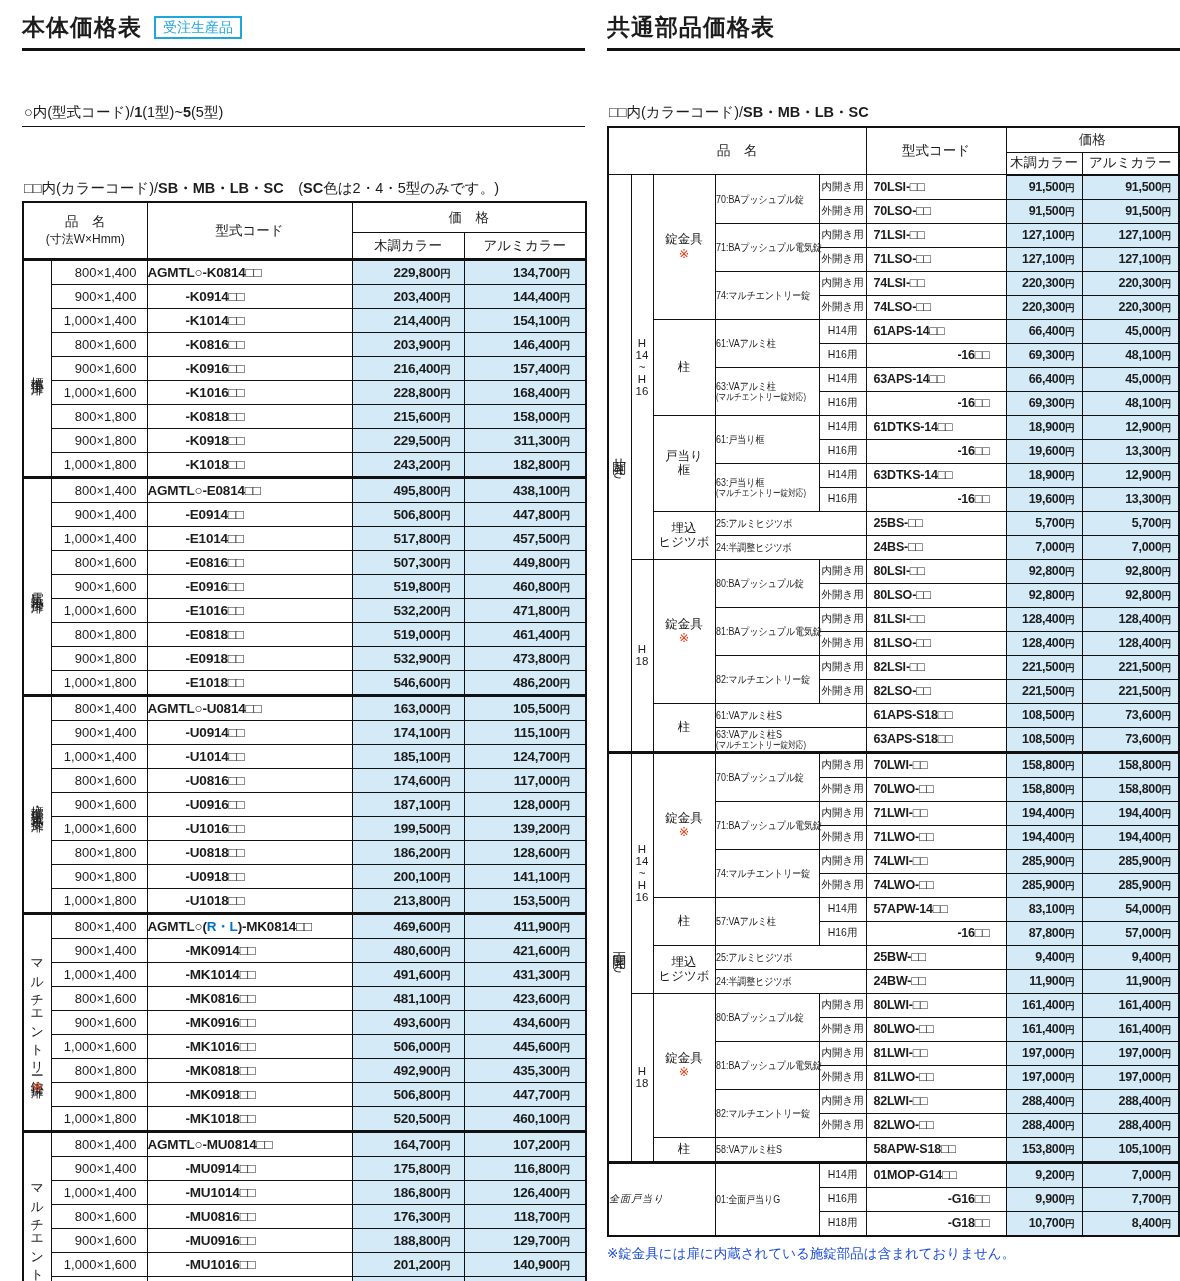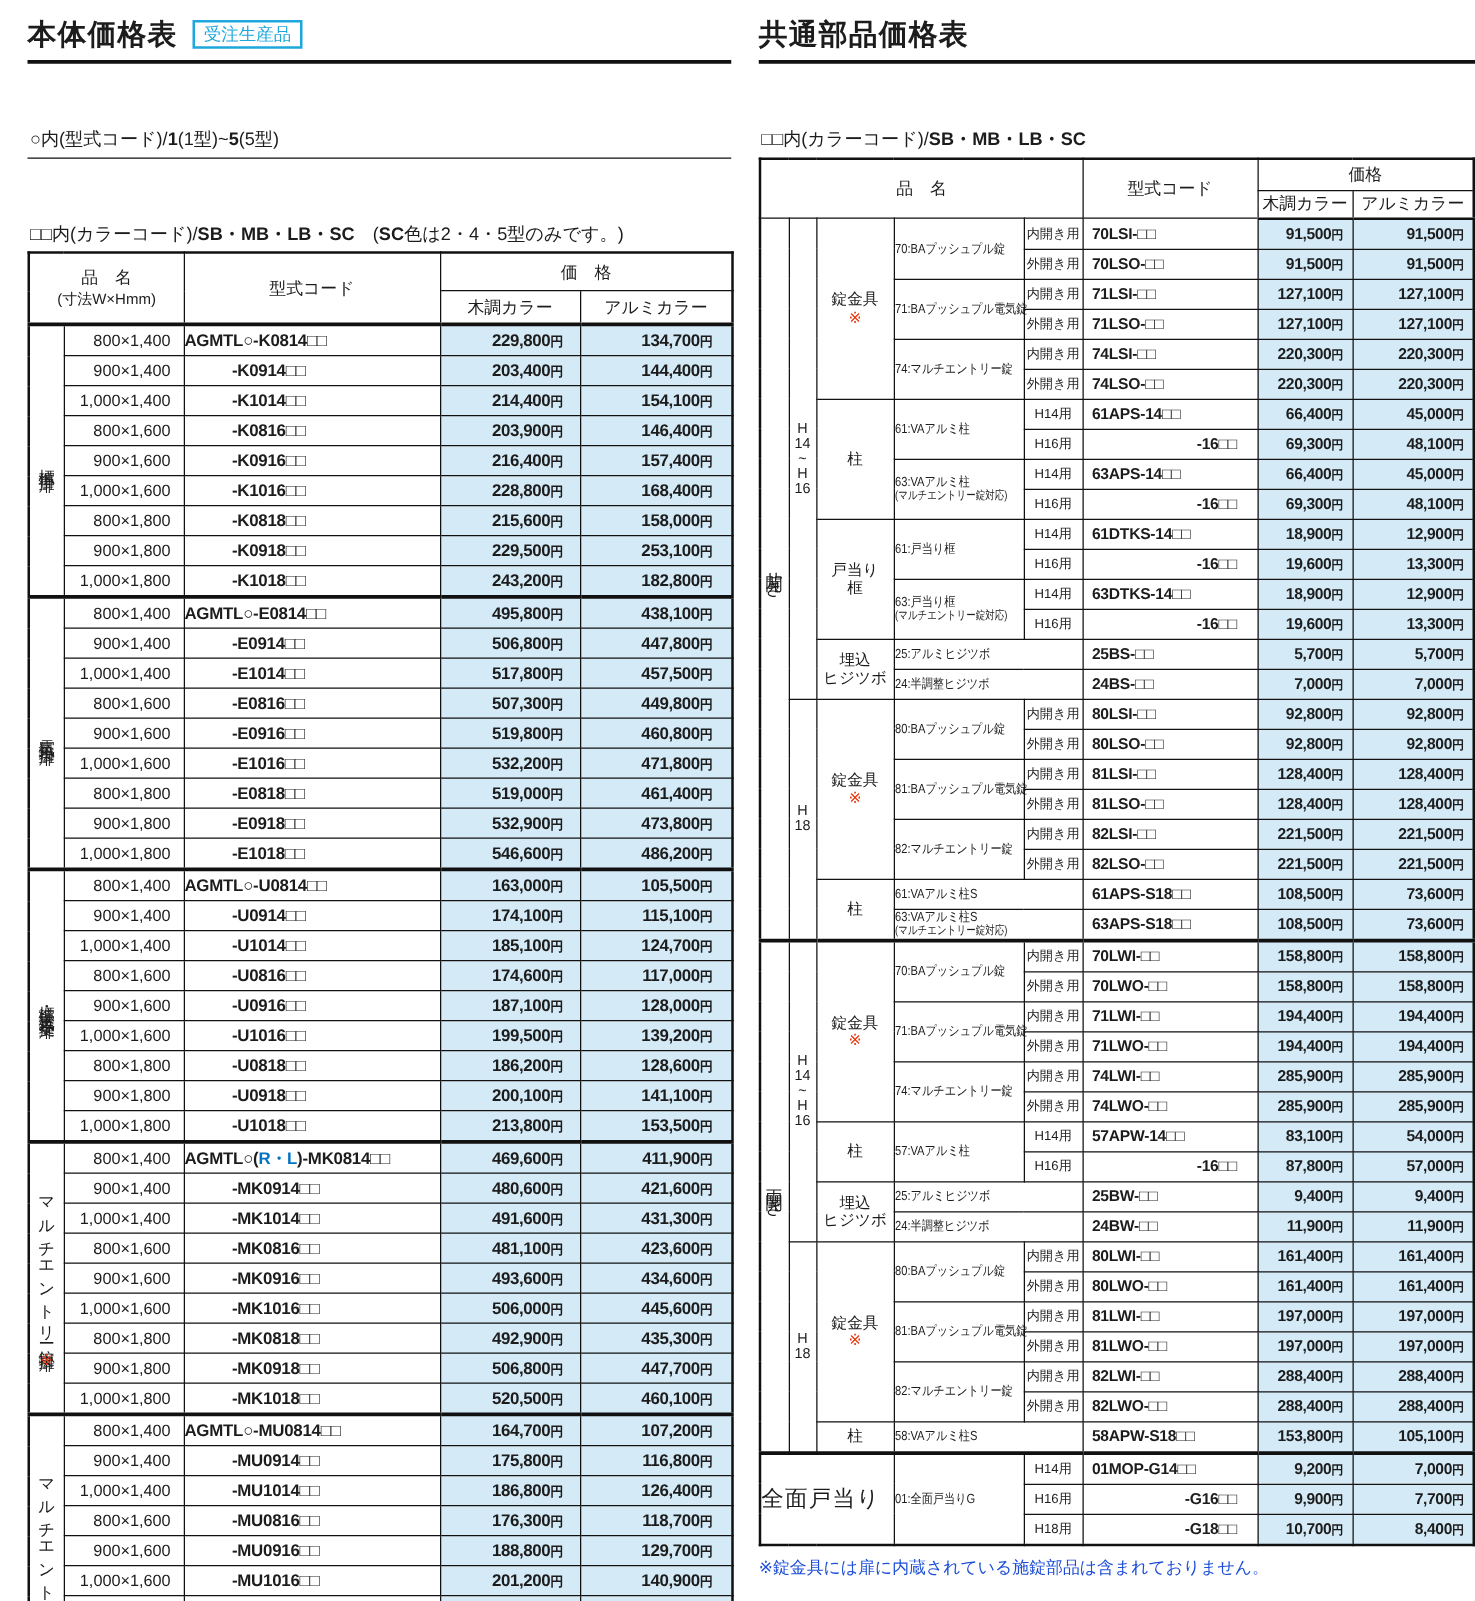--- a/index.html
+++ b/index.html
@@ -53,21 +53,21 @@
   #rtbl .seclab .vtxt{font-size:14px;letter-spacing:4px;}
   .hlab{text-align:center;font-size:11.5px;line-height:1.05;padding:2px 0;}
   .plab{text-align:center;font-size:12.5px;line-height:1.15;white-space:normal;}
   .iname{padding-left:4px;}
   .cond{display:block;font-size:10.5px;transform:scaleX(.85);transform-origin:0 50%;line-height:1.15;}
   .cond.l2{font-size:9.5px;transform:scaleX(.8);}
   .sub{font-size:10.5px;text-align:center;padding:0 1px;}
   #rtbl .code{font-size:12.5px;padding-left:7px;}
   #rtbl .code.rcont{text-align:right;padding-right:16px;}
   #rtbl .pc{font-size:12.5px;padding-right:7px;}
-  .mlabel{font-size:18px;text-align:left;padding-left:7px;letter-spacing:1px;}
+  .mlabel{font-size:10px;text-align:left;padding-left:7px;letter-spacing:1px;font-style:italic;}
   .iname{overflow:visible;}
 
   .foot{margin-top:7px;font-size:14px;line-height:1.5;}
   .rfoot{margin-top:8px;font-size:13.5px;color:#1d4ed8;}
 </style>
 </head>
 <body>
 
 <div class="page">
 
@@ -142,21 +142,21 @@
           <tr>
             <td class="size">800×1,800</td>
             <td class="code lcont">-K0818□□</td>
             <td class="pc wood"><span class="num">215,600</span><span class="yen">円</span></td>
             <td class="pc alumi"><span class="num">158,000</span><span class="yen">円</span></td>
           </tr>
           <tr>
             <td class="size">900×1,800</td>
             <td class="code lcont">-K0918□□</td>
             <td class="pc wood"><span class="num">229,500</span><span class="yen">円</span></td>
-            <td class="pc alumi"><span class="num">253,100</span><span class="yen">円</span></td>
+            <td class="pc alumi"><span class="num">311,300</span><span class="yen">円</span></td>
           </tr>
           <tr>
             <td class="size">1,000×1,800</td>
             <td class="code lcont">-K1018□□</td>
             <td class="pc wood"><span class="num">243,200</span><span class="yen">円</span></td>
             <td class="pc alumi"><span class="num">182,800</span><span class="yen">円</span></td>
           </tr>
           <tr class="gs">
             <td class="vlabel" rowspan="9"><span class="vtxt">電気錠掛扉</span></td>
             <td class="size">800×1,400</td>

